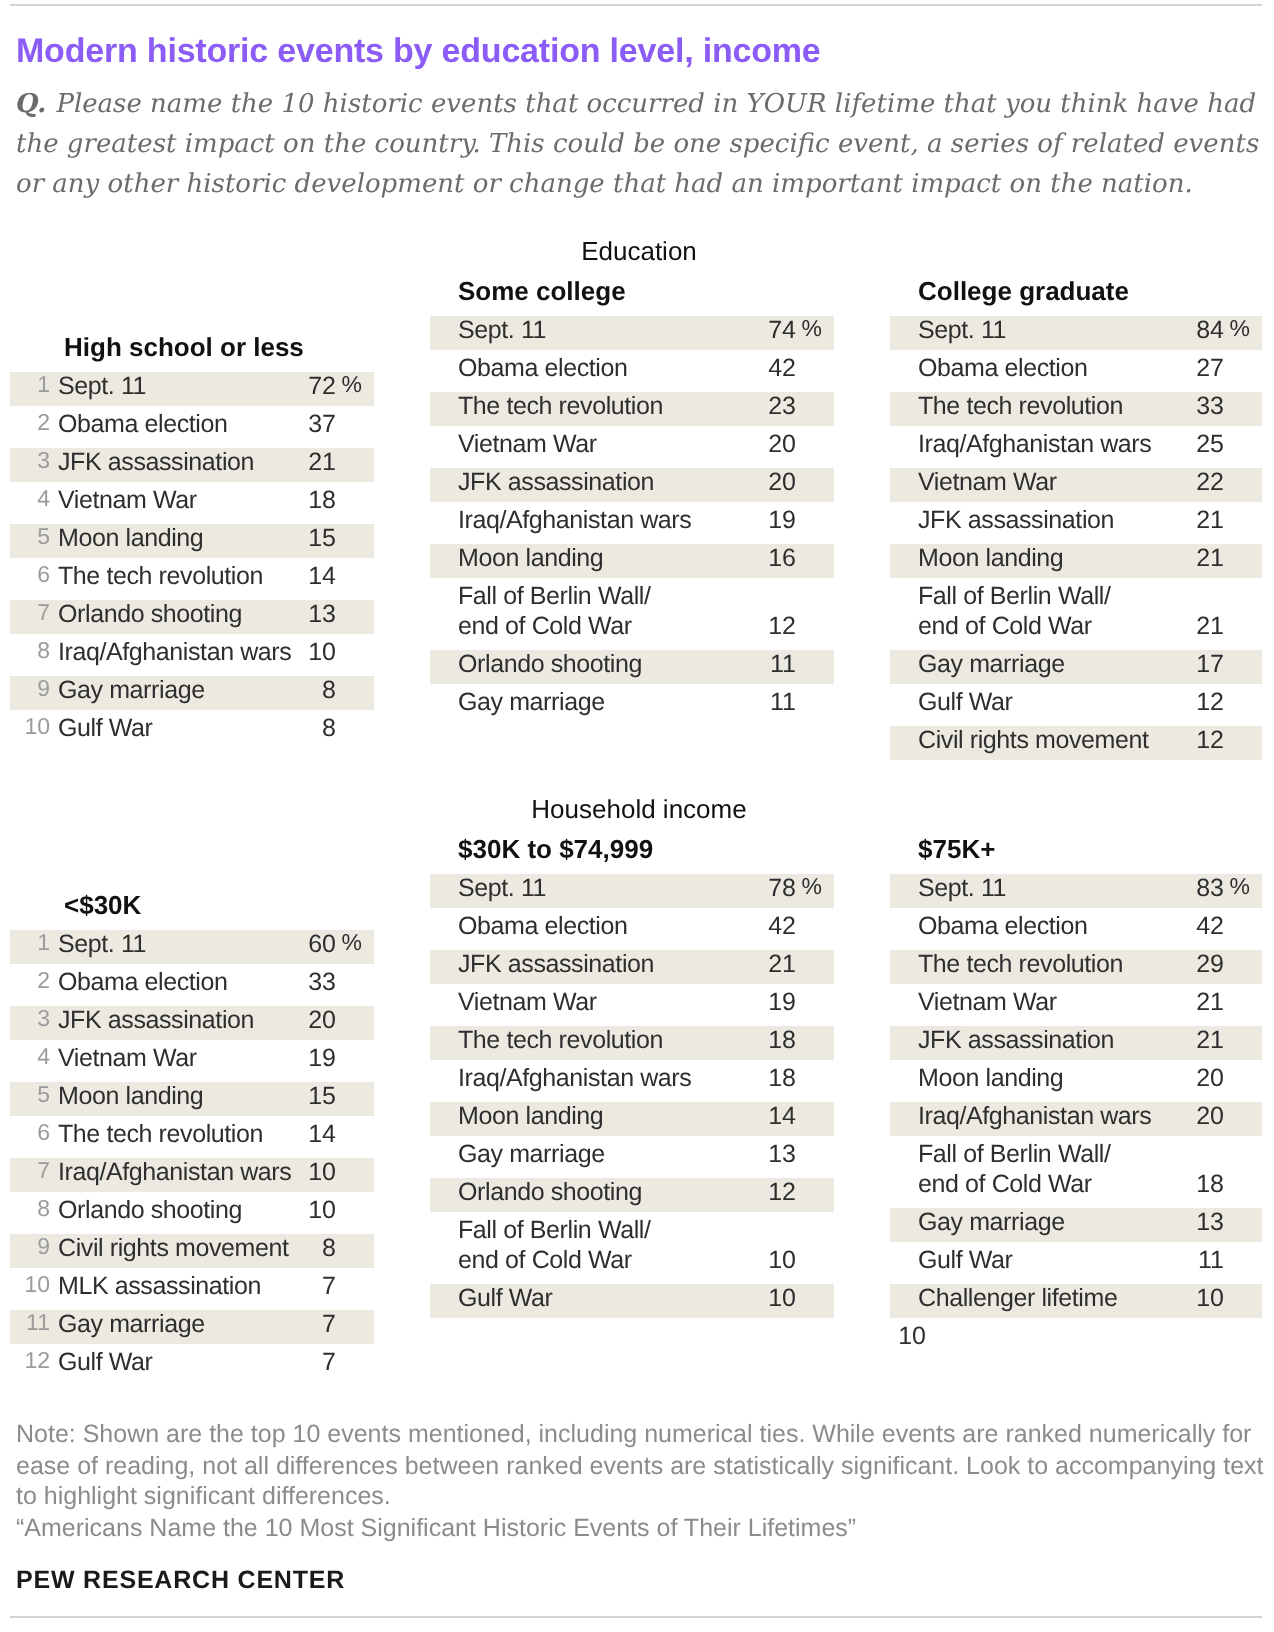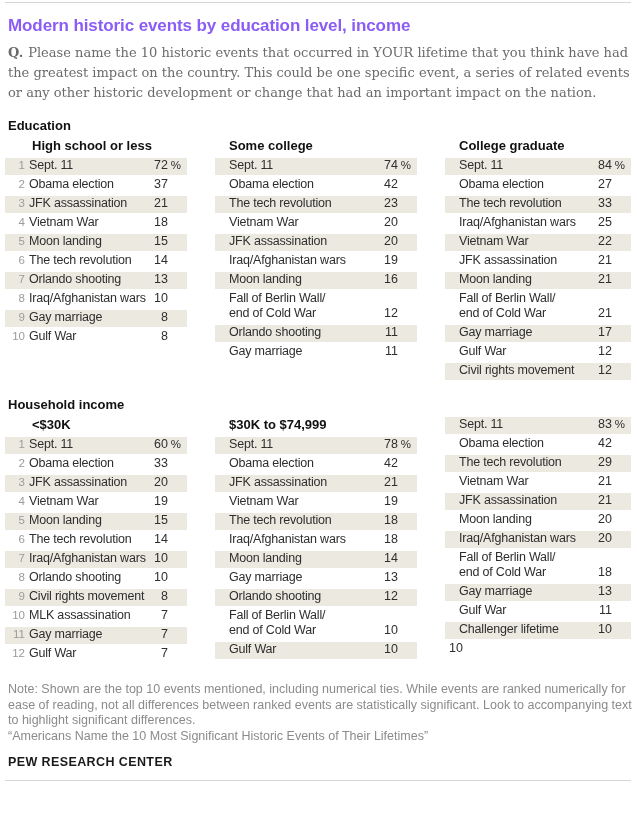--- a/index.html
+++ b/index.html
@@ -10,36 +10,36 @@
   }
   .page{padding:0 6px 0 5px;}
   .rule{border:none;border-top:1px solid var(--rule,#d6d6d2);margin:0;}
   .rule.top{margin-top:2px;}
   .rule.bottom{margin-top:10px;}
   .title{
     font-size:17px;font-weight:bold;color:#8b5cf6;
     margin:12px 0 0 3px;letter-spacing:-0.1px;line-height:21px;
   }
   .question{
-    font-family:"DejaVu Serif",serif;
+    font-family:"DejaVu Serif",serif;font-style:italic;
     color:var(--question,#6b6b6b);font-size:13px;line-height:20px;
     margin:7px 0 0 3px;width:622px;
   }
   .qprefix{font-weight:bold;margin-right:5px;}
   .tsection{margin-top:15px;}
   .sec-label{
-    font-size:13px;font-weight:bold;color:#111;
-    margin:10px 0 4px 3px;line-height:16px;
+    font-size:13px;font-weight:normal;color:#111;
+    margin:10px 0 4px 3px;line-height:16px;text-align:center;
   }
   .cols{display:grid;grid-template-columns:182px 202px 186px;column-gap:28px;align-items:start;}
   .col-header{
     font-size:13px;font-weight:bold;color:#111;
     line-height:16px;margin-bottom:4px;padding-left:14px;
   }
-  .col:first-child .col-header{padding-left:27px;}
+  .col:first-child .col-header{padding-left:27px;margin-top:28px;}
   .trow{
     display:flex;align-items:flex-end;box-sizing:border-box;
     min-height:19px;padding:0 6px 2px 0;border-bottom:2px solid #fff;
   }
   .trow.stripe{background:var(--stripe,#eceae0);}
   .rank{
     flex:none;width:20px;text-align:right;
     color:var(--rank,#9b9b9b);font-size:11.5px;line-height:15px;
   }
   .event{
@@ -377,20 +377,21 @@
             <span class="num">10</span>
             <span class="pct"></span>
           </div>
           <div class="trow stripe">
             <span class="event">Gulf War</span>
             <span class="num">10</span>
             <span class="pct"></span>
           </div>
         </div>
         <div class="col">
+          <div class="col-header">$75K+</div>
           <div class="trow stripe">
             <span class="event">Sept. 11</span>
             <span class="num">83</span>
             <span class="pct">%</span>
           </div>
           <div class="trow">
             <span class="event">Obama election</span>
             <span class="num">42</span>
             <span class="pct"></span>
           </div>

